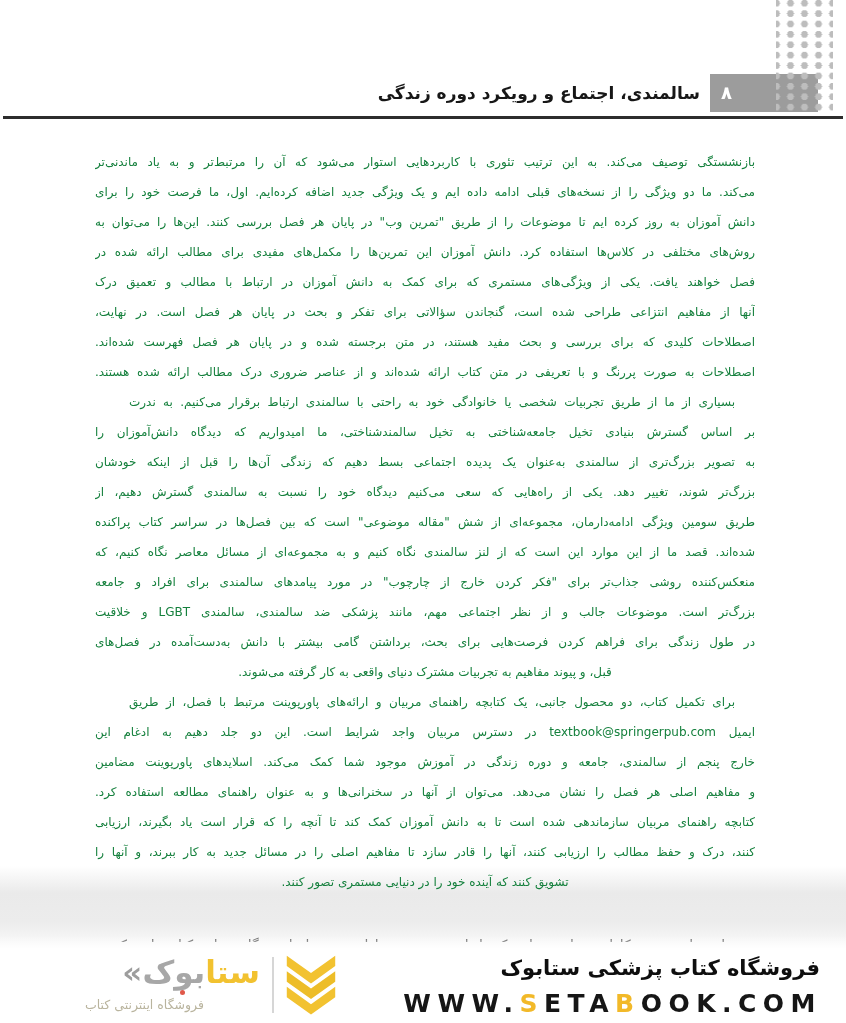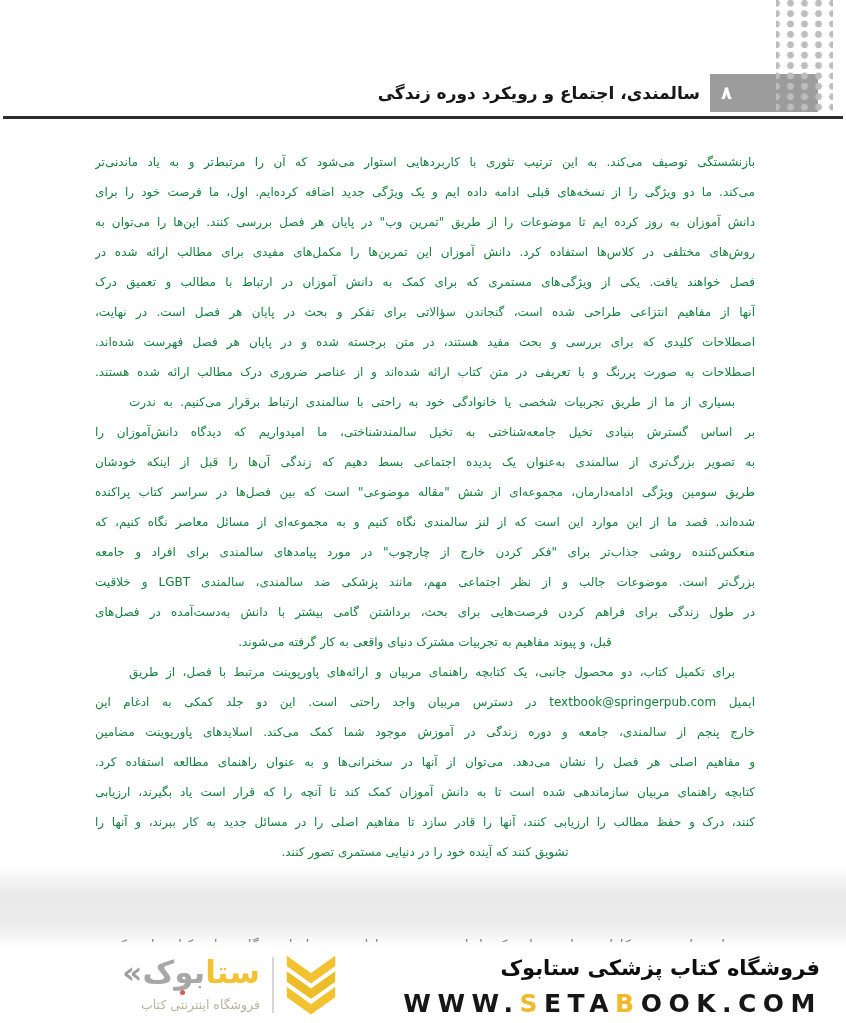--- a/index.html
+++ b/index.html
@@ -70,21 +70,21 @@
   .logo-divider{ position:absolute; right:66px; top:4px; width:2px; height:56px; background:#d6d6d6; }
   .logo-wordmark{
     position:absolute; left:0; top:0; width:175px; 
     font-size:31px; font-weight:bold; line-height:38px; white-space:nowrap;
   }
   .wm-first{ color:#f2c230; }
   .wm-rest{ color:#a7a7a7; }
   .wm-mark{ color:#9d9d9d; unicode-bidi:bidi-override; direction:ltr; }
   .wm-reddot{ position:absolute; left:95px; top:37px; width:5px; height:5px; border-radius:50%; background:#e0584a; }
   .logo-tagline{
-    position:absolute; left:0; top:44px; width:175px; text-align:right;
+    position:absolute; left:0; top:44px; width:175px; text-align:left;
     font-size:12.5px; color:#b9b49e; white-space:nowrap;
   }
 </style>
 </head>
 <body>
 
 <div class="page">
 
   <div class="chapter-box">
     <span class="chapter-num">۸</span>
@@ -100,28 +100,29 @@
     <div class="line">می‌کند. ما دو ویژگی را از نسخه‌های قبلی ادامه داده ایم و یک ویژگی جدید اضافه کرده‌ایم. اول، ما فرصت خود را برای</div>
     <div class="line">دانش آموزان به روز کرده ایم تا موضوعات را از طریق "تمرین وب" در پایان هر فصل بررسی کنند. این‌ها را می‌توان به</div>
     <div class="line">روش‌های مختلفی در کلاس‌ها استفاده کرد. دانش آموزان این تمرین‌ها را مکمل‌های مفیدی برای مطالب ارائه شده در</div>
     <div class="line">فصل خواهند یافت. یکی از ویژگی‌های مستمری که برای کمک به دانش آموزان در ارتباط با مطالب و تعمیق درک</div>
     <div class="line">آنها از مفاهیم انتزاعی طراحی شده است، گنجاندن سؤالاتی برای تفکر و بحث در پایان هر فصل است. در نهایت،</div>
     <div class="line">اصطلاحات کلیدی که برای بررسی و بحث مفید هستند، در متن برجسته شده و در پایان هر فصل فهرست شده‌اند.</div>
     <div class="line">اصطلاحات به صورت پررنگ و با تعریفی در متن کتاب ارائه شده‌اند و از عناصر ضروری درک مطالب ارائه شده هستند.</div>
     <div class="line indent">بسیاری از ما از طریق تجربیات شخصی یا خانوادگی خود به راحتی با سالمندی ارتباط برقرار می‌کنیم. به ندرت</div>
     <div class="line">بر اساس گسترش بنیادی تخیل جامعه‌شناختی به تخیل سالمندشناختی، ما امیدواریم که دیدگاه دانش‌آموزان را</div>
     <div class="line">به تصویر بزرگ‌تری از سالمندی به‌عنوان یک پدیده اجتماعی بسط دهیم که زندگی آن‌ها را قبل از اینکه خودشان</div>
+    <div class="line">بزرگ‌تر شوند، تغییر دهد. یکی از راه‌هایی که سعی می‌کنیم دیدگاه خود را نسبت به سالمندی گسترش دهیم، از</div>
     <div class="line">طریق سومین ویژگی ادامه‌دارمان، مجموعه‌ای از شش "مقاله موضوعی" است که بین فصل‌ها در سراسر کتاب پراکنده</div>
     <div class="line">شده‌اند. قصد ما از این موارد این است که از لنز سالمندی نگاه کنیم و به مجموعه‌ای از مسائل معاصر نگاه کنیم، که</div>
     <div class="line">منعکس‌کننده روشی جذاب‌تر برای "فکر کردن خارج از چارچوب" در مورد پیامدهای سالمندی برای افراد و جامعه</div>
     <div class="line">بزرگ‌تر است. موضوعات جالب و از نظر اجتماعی مهم، مانند پزشکی ضد سالمندی، سالمندی LGBT و خلاقیت</div>
     <div class="line">در طول زندگی برای فراهم کردن فرصت‌هایی برای بحث، برداشتن گامی بیشتر با دانش به‌دست‌آمده در فصل‌های</div>
     <div class="line center">قبل، و پیوند مفاهیم به تجربیات مشترک دنیای واقعی به کار گرفته می‌شوند.</div>
     <div class="line indent">برای تکمیل کتاب، دو محصول جانبی، یک کتابچه راهنمای مربیان و ارائه‌های پاورپوینت مرتبط با فصل، از طریق</div>
-    <div class="line">ایمیل textbook@springerpub.com در دسترس مربیان واجد راحتی است. این دو جلد کمکی به ادغام این</div>
+    <div class="line">ایمیل textbook@springerpub.com در دسترس مربیان واجد شرایط است. این دو جلد دهیم به ادغام این</div>
     <div class="line">خارج پنجم از سالمندی، جامعه و دوره زندگی در آموزش موجود شما کمک می‌کند. اسلایدهای پاورپوینت مضامین</div>
     <div class="line">و مفاهیم اصلی هر فصل را نشان می‌دهد. می‌توان از آنها در سخنرانی‌ها و به عنوان راهنمای مطالعه استفاده کرد.</div>
     <div class="line">کتابچه راهنمای مربیان سازماندهی شده است تا به دانش آموزان کمک کند تا آنچه را که قرار است یاد بگیرند، ارزیابی</div>
     <div class="line">کنند، درک و حفظ مطالب را ارزیابی کنند، آنها را قادر سازد تا مفاهیم اصلی را در مسائل جدید به کار ببرند، و آنها را</div>
     <div class="line center">تشویق کنند که آینده خود را در دنیایی مستمری تصور کنند.</div>
   </div>
 
   <div class="partial-line">در نهایت، از همه همکاران و دانشجویانی که با بازخورد و پیشنهادات خود ما را در نگارش این کتاب یاری کردند سپاسگزاریم</div>
   <div class="bottom-fade"></div>
 

